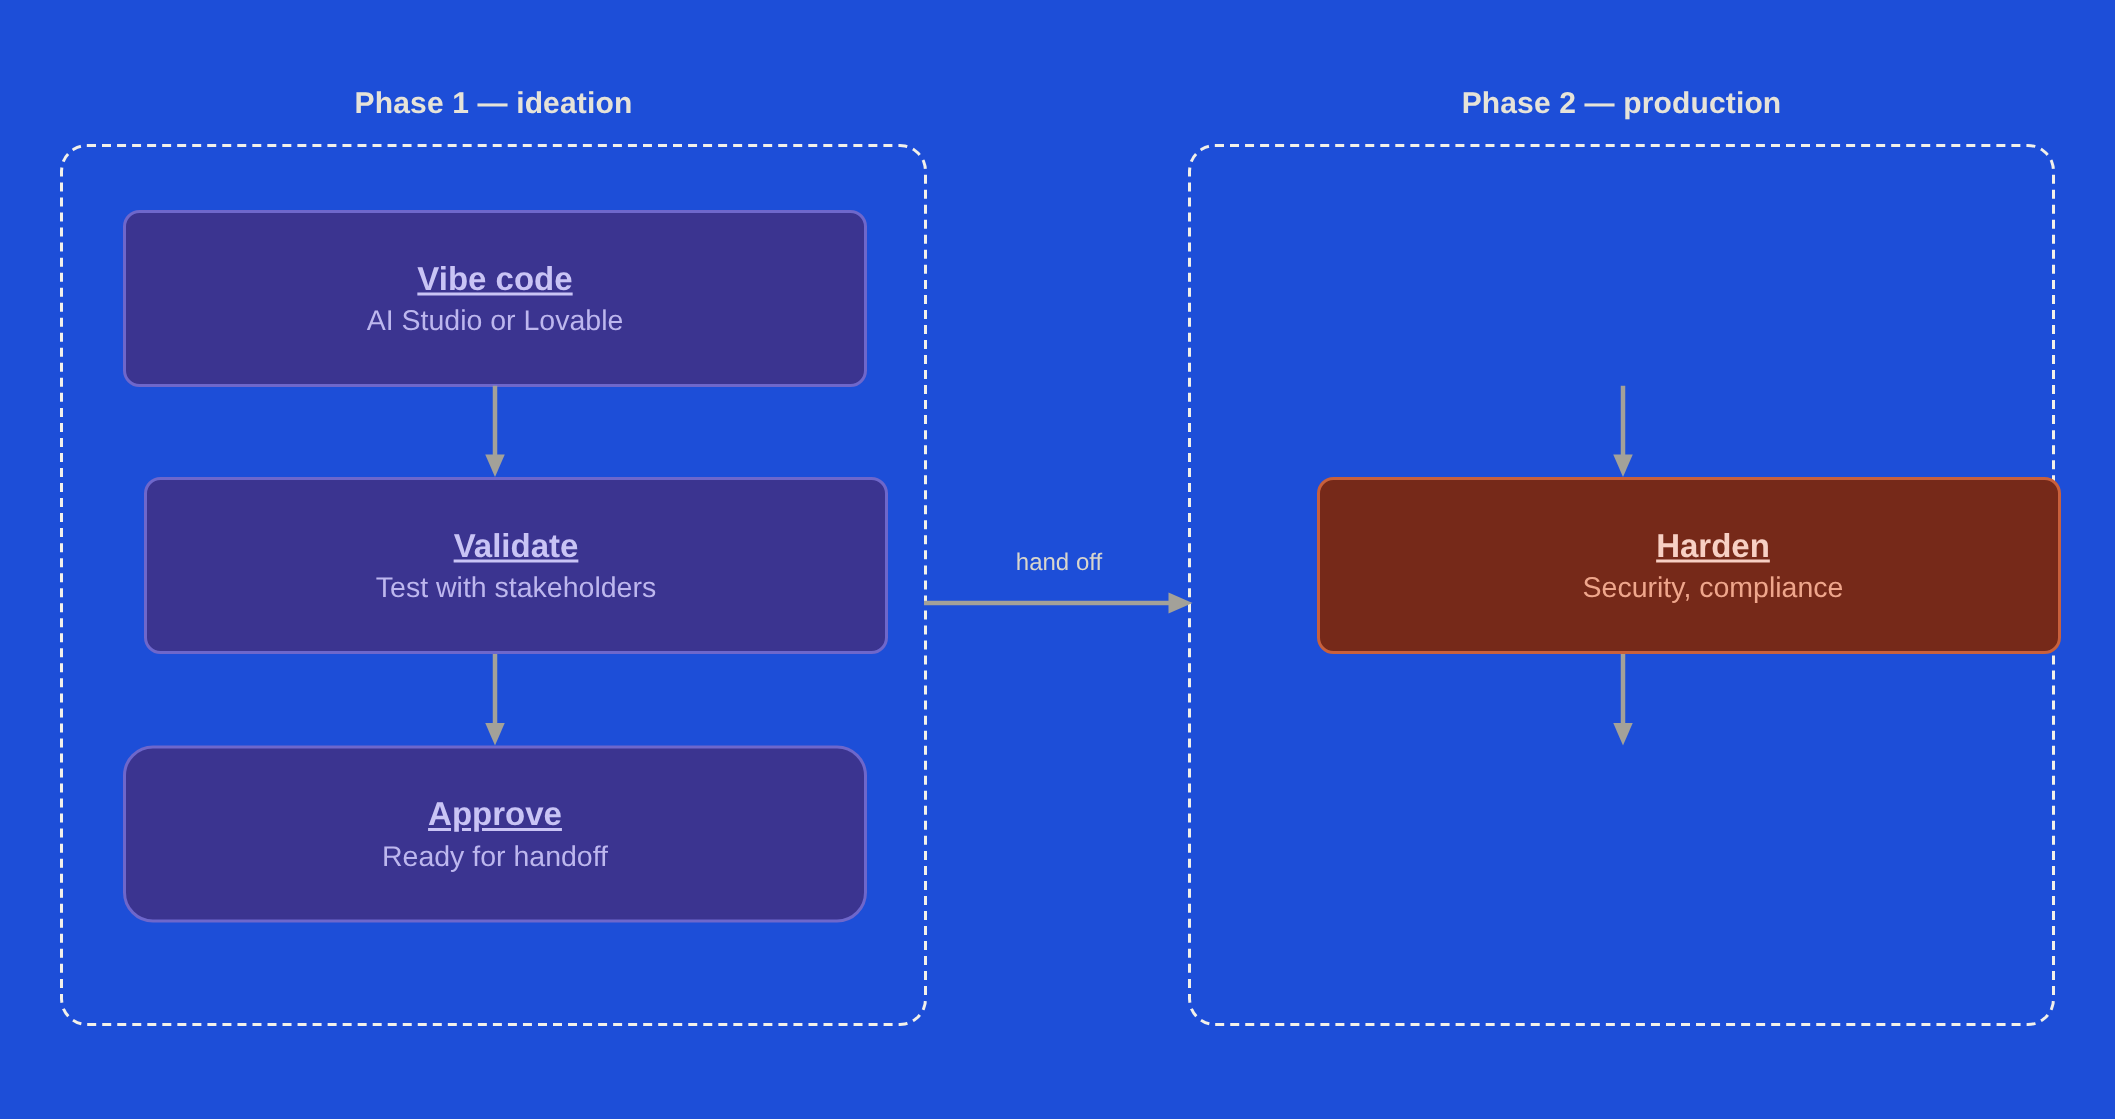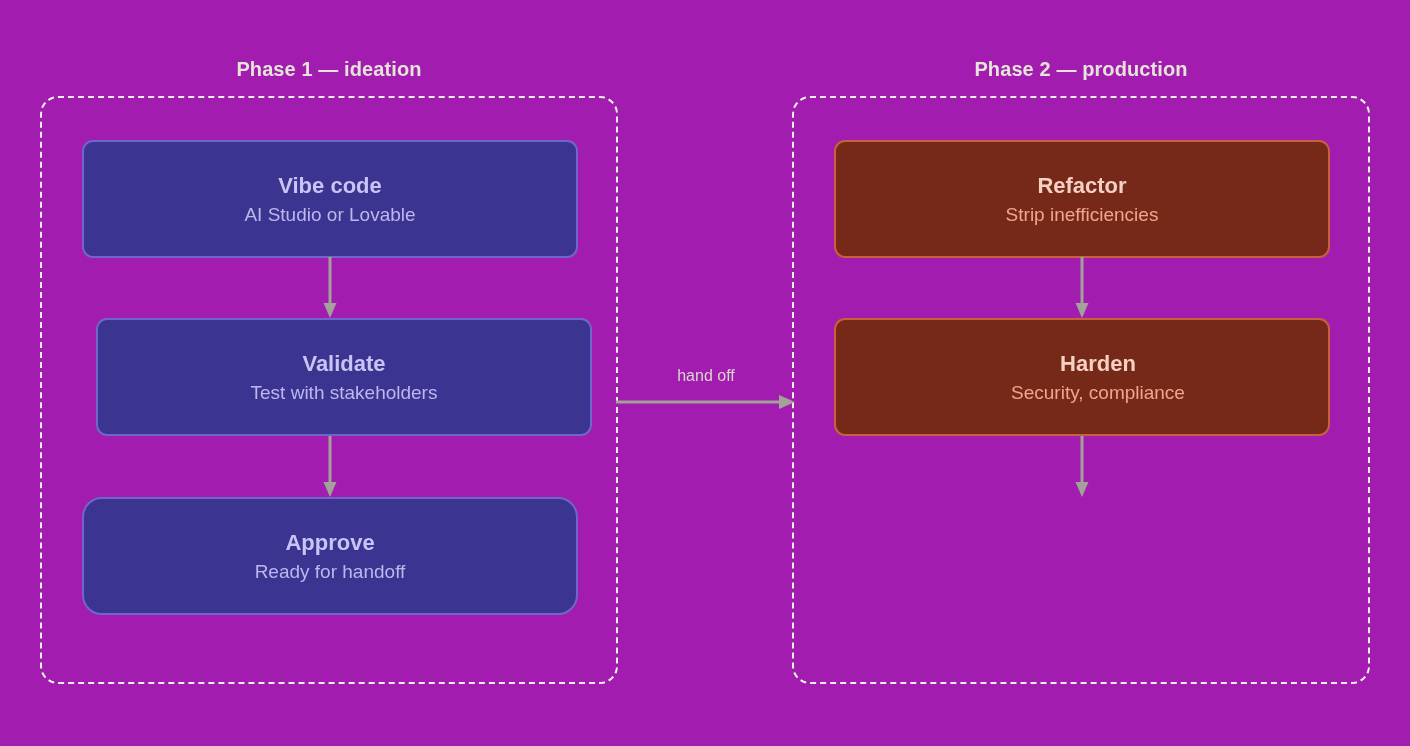--- a/index.html
+++ b/index.html
@@ -8,21 +8,21 @@
     background: #000000;
   }
   body {
     font-family: "Liberation Sans", sans-serif;
     -webkit-font-smoothing: antialiased;
   }
   #canvas {
     position: relative;
     width: 1410px;
     height: 746px;
-    background: #a21caf;
+    background: #1d4ed8;
     overflow: hidden;
   }
 
   
   .phase-title {
     position: absolute;
     text-align: center;
     font-size: 20px;
     font-weight: 700;
     color: #E6E3D8;
@@ -56,20 +56,21 @@
     flex-direction: column;
     align-items: center;
     justify-content: center;
     gap: 8px;
   }
   .node .node-title {
     font-size: 22px;
     font-weight: 700;
     line-height: 1;
     white-space: nowrap;
+    text-decoration: underline;
   }
   .node .node-sub {
     font-size: 19px;
     font-weight: 400;
     line-height: 1;
     white-space: nowrap;
   }
 
   
   .node.purple {
@@ -85,21 +86,21 @@
     border-color: #C8603C;
   }
   .node.rust .node-title { color: #F7D0C4; }
   .node.rust .node-sub   { color: #EFA68C; }
 
   
   #node-vibe-code { left: 82px;  top: 140px; }
   #node-validate  { left: 96px;  top: 318px; text-align: center; }
   #node-approve   { left: 82px;  top: 497px; border-radius: 20px; }
   #node-refactor  { left: 834px; top: 140px; }
-  #node-harden    { left: 834px; top: 318px; padding-left: 32px; }
+  #node-harden    { left: 878px; top: 318px; padding-left: 32px; }
   #node-ship      { left: 834px; top: 497px; }
 
   
   .arrow-v {
     position: absolute;
     width: 20px;
     height: 62px;
   }
   #arrow-vibe-validate { left: 320px;  top: 257px; }
   #arrow-validate-approve { left: 320px; top: 436px; }
@@ -158,24 +159,20 @@
 
   <svg id="arrow-validate-approve" class="arrow-v" viewBox="0 0 20 62">
     <line x1="10" y1="0" x2="10" y2="48" stroke="#A3A199" stroke-width="3"></line>
     <path d="M10 61 L3.5 46 L16.5 46 Z" fill="#A3A199"></path>
   </svg>
 
   <div id="phase2-title" class="phase-title">Phase 2 — production</div>
 
   <div id="phase2-box" class="phase-box"></div>
 
-  <div id="node-refactor" class="node rust">
-    <div class="node-title">Refactor</div>
-    <div class="node-sub">Strip inefficiencies</div>
-  </div>
 
   <div id="node-harden" class="node rust">
     <div class="node-title">Harden</div>
     <div class="node-sub">Security, compliance</div>
   </div>
 
 
   <svg id="arrow-refactor-harden" class="arrow-v" viewBox="0 0 20 62">
     <line x1="10" y1="0" x2="10" y2="48" stroke="#A3A199" stroke-width="3"></line>
     <path d="M10 61 L3.5 46 L16.5 46 Z" fill="#A3A199"></path>

